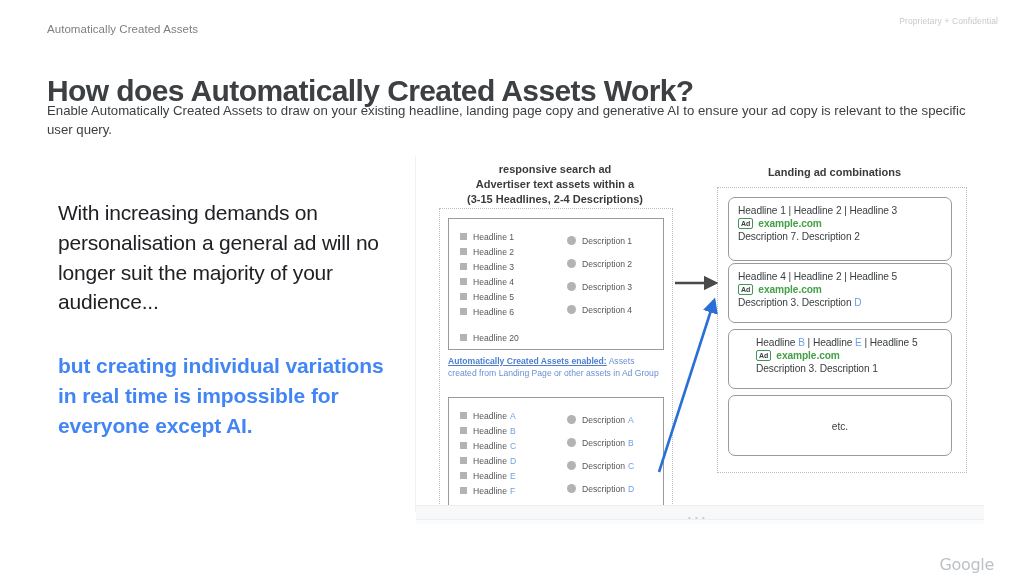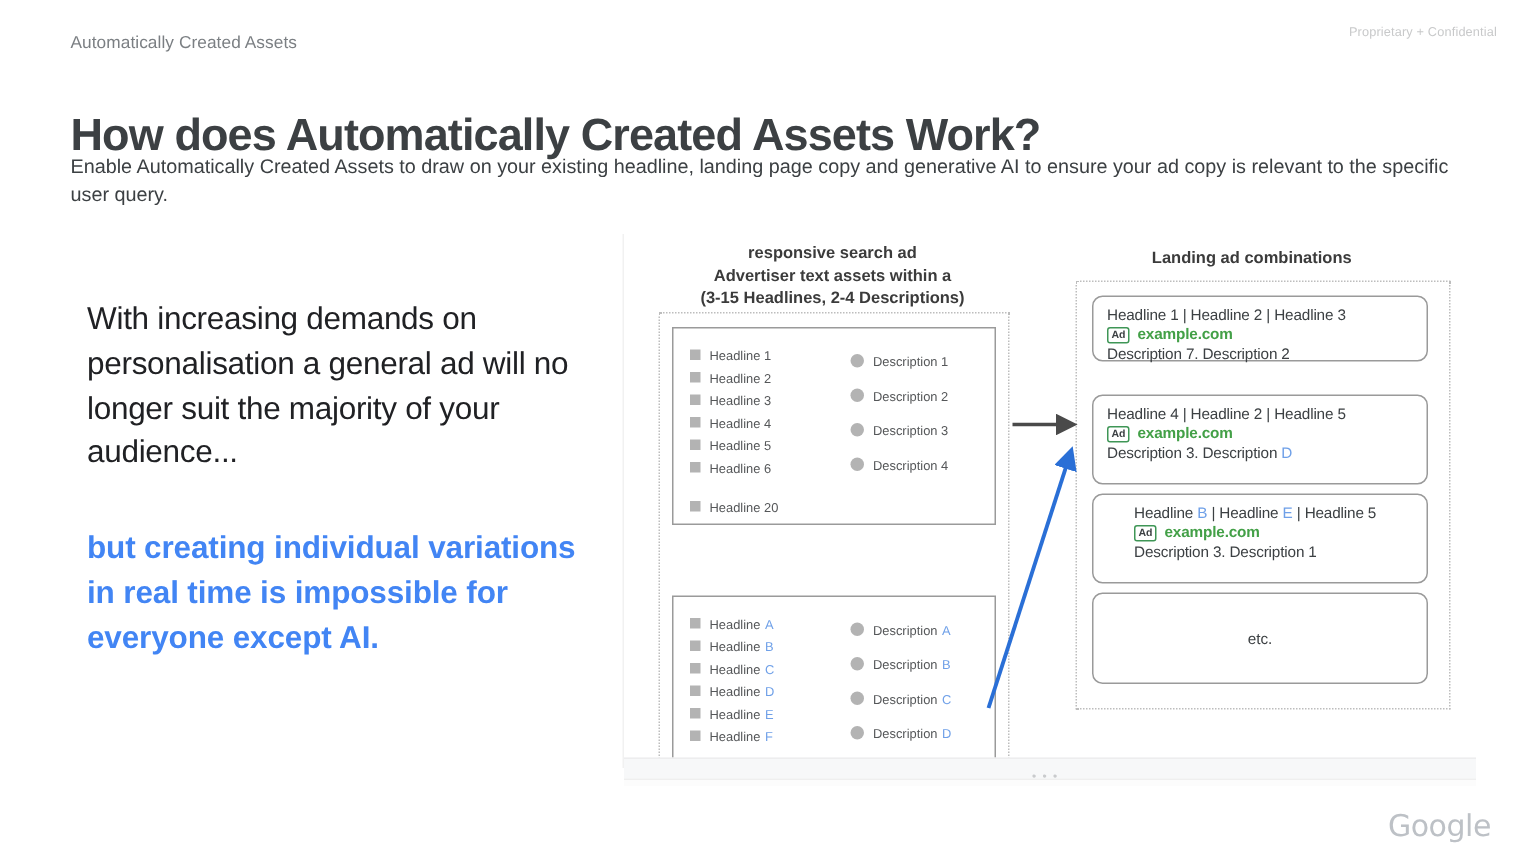--- a/index.html
+++ b/index.html
@@ -168,21 +168,21 @@
   .ad-card {
     position: absolute;
     left: 313px;
     width: 224px;
     border: 1px solid #9a9a9a;
     border-radius: 7px;
     background: #ffffff;
     box-sizing: border-box;
     padding: 7px 9px 6px 9px;
   }
-  .ad-card.c1 { top: 41px;  height: 44px; }
+  .ad-card.c1 { top: 41px;  height: 64px; }
   .ad-card.c2 { top: 107px; height: 60px; }
   .ad-card.c3 { top: 173px; height: 60px; padding-left: 27px; }
   .ad-card.c4 { top: 239px; height: 61px; }
 
   .ad-headline {
     font-size: 10.2px;
     color: #3c4043;
     white-space: nowrap;
     letter-spacing: -0.1px;
   }
@@ -256,22 +256,22 @@
     top: 513px;
     font-size: 8px;
     color: #c9cbcd;
     letter-spacing: 1px;
   }
 
   
   .google-mark {
     position: absolute;
     right: 30px;
-    bottom: 14px;
-    font-size: 20px;
+    bottom: 2px;
+    font-size: 16px;
     color: #bdc1c6;
     font-family: "DejaVu Sans", sans-serif;
     letter-spacing: -0.3px;
     margin-top: 44px;
   }
 </style>
 </head>
 <body>
 
 <div class="confidential">Proprietary + Confidential</div>
@@ -341,20 +341,24 @@
           <span class="ci-icon"></span>
           <span>Description 3</span>
         </div>
       <div class="asset-row">
           <span class="ci-icon"></span>
           <span>Description 4</span>
         </div>
     </div>
   </div>
 
+  <div class="aca-note">
+    <span class="hdr">Automatically Created Assets enabled:</span>
+    <span>Assets created from Landing Page or other assets in Ad Group</span>
+  </div>
 
   <div class="asset-card bottom">
     <div class="asset-col headlines">
       <div class="asset-row">
           <span class="sq-icon"></span>
           <span>Headline</span>
           <span class="suffix-blue">A</span>
         </div>
       <div class="asset-row">
           <span class="sq-icon"></span>

